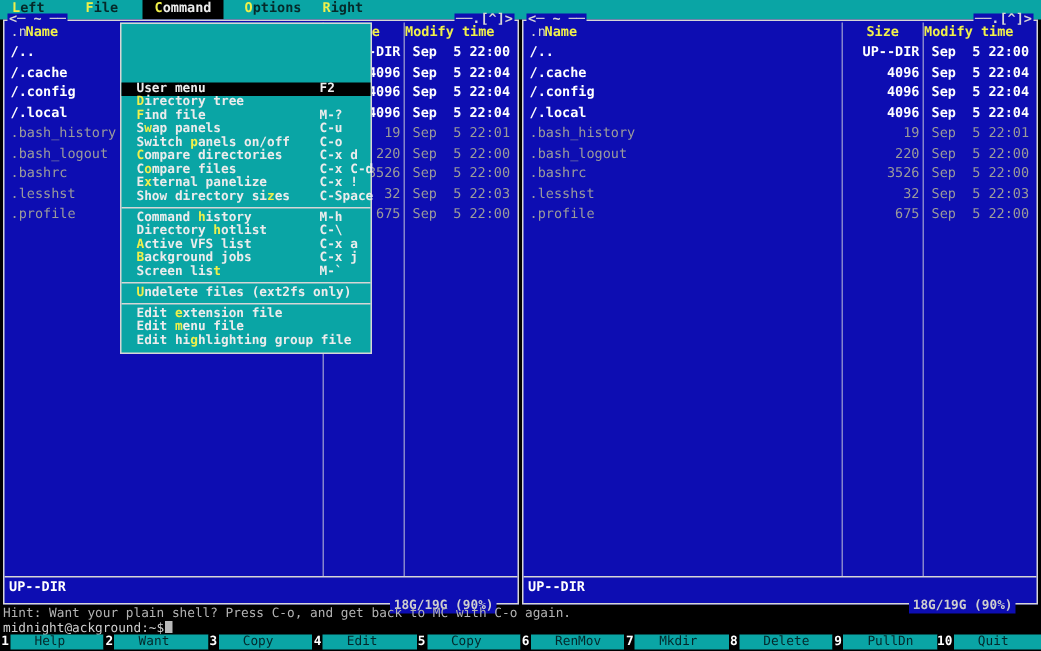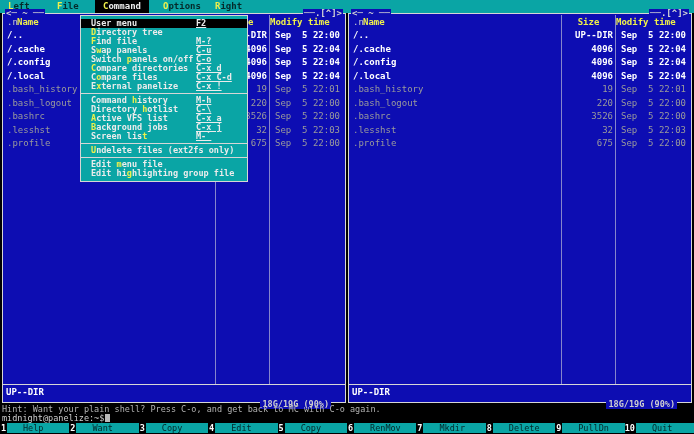--- a/index.html
+++ b/index.html
@@ -44,22 +44,22 @@
   .minisep{position:absolute;top:370px;left:0;right:0;height:1px;background:var(--border);}
   .ministatus{position:absolute;top:372px;left:3px;height:13px;line-height:13px;color:#fff;font-weight:bold;}
   .freespace{position:absolute;bottom:-7px;right:14px;background:var(--blue);color:#cfcfcf;
              font-size:8.5px;line-height:9px;padding:0 2px;white-space:pre;font-weight:bold;}
   
   .dropdown{position:absolute;left:80px;top:15px;width:168px;background:var(--cyan);
             border:1px solid var(--border);z-index:5;padding:3px 0;}
   .menu-item{position:relative;height:9px;line-height:9px;padding-left:10px;font-size:8.5px;
              font-weight:bold;color:var(--white);white-space:pre;cursor:default;}
   .menu-item .hot{color:var(--yellow);}
-  .menu-item .shortcut{position:absolute;left:115px;top:0;text-decoration:underline;}
-  .menu-item.sel{background:#000;}
+  .menu-item .shortcut{position:absolute;left:132px;top:0;}
+  .menu-item.sel{background:#000;margin-top:36px;}
   .menu-sep{height:5px;position:relative;}
   .menu-sep::after{content:"";position:absolute;left:0;right:0;top:2px;height:1px;background:var(--border);}
   
   .hintline{position:absolute;top:405px;left:2px;width:690px;height:9px;line-height:9px;
             color:var(--hint);font-size:8.5px;white-space:pre;}
   .promptline{position:absolute;top:414px;left:2px;width:690px;height:9px;line-height:9px;
               color:#cfcfcf;font-size:8.5px;white-space:pre;}
   .cursor{display:inline-block;width:5px;height:8px;background:#b9b9b9;vertical-align:-1px;margin-left:1px;}
   .keybar{position:absolute;top:423px;left:0;width:694px;height:11px;display:flex;}
   .fkey{flex:1 1 0;display:flex;height:10px;font-size:8.5px;line-height:10px;}
@@ -205,35 +205,37 @@
 
 <div class="dropdown" id="dropdown">
     <div class="menu-item sel">User menu<span class="shortcut">F2</span></div>
     <div class="menu-item"><span class="hot">D</span>irectory tree</div>
     <div class="menu-item"><span class="hot">F</span>ind file<span class="shortcut">M-?</span></div>
     <div class="menu-item">S<span class="hot">w</span>ap panels<span class="shortcut">C-u</span></div>
     <div class="menu-item">Switch <span class="hot">p</span>anels on/off<span class="shortcut">C-o</span></div>
     <div class="menu-item"><span class="hot">C</span>ompare directories<span class="shortcut">C-x d</span></div>
     <div class="menu-item">C<span class="hot">o</span>mpare files<span class="shortcut">C-x C-d</span></div>
     <div class="menu-item">E<span class="hot">x</span>ternal panelize<span class="shortcut">C-x !</span></div>
+    <div class="menu-item">Show directory si<span class="hot">z</span>es<span class="shortcut">C-Space</span></div>
     <div class="menu-sep"></div>
     <div class="menu-item">Command <span class="hot">h</span>istory<span class="shortcut">M-h</span></div>
     <div class="menu-item">Directory <span class="hot">h</span>otlist<span class="shortcut">C-\</span></div>
     <div class="menu-item"><span class="hot">A</span>ctive VFS list<span class="shortcut">C-x a</span></div>
     <div class="menu-item"><span class="hot">B</span>ackground jobs<span class="shortcut">C-x j</span></div>
     <div class="menu-item">Screen lis<span class="hot">t</span><span class="shortcut">M-`</span></div>
     <div class="menu-sep"></div>
     <div class="menu-item"><span class="hot">U</span>ndelete files (ext2fs only)</div>
     <div class="menu-sep"></div>
+    <div class="menu-item">Edit <span class="hot">e</span>xtension file</div>
     <div class="menu-item">Edit <span class="hot">m</span>enu file</div>
     <div class="menu-item">Edit hi<span class="hot">g</span>hlighting group file</div>
   </div>
 
 <div class="hintline">Hint: Want your plain shell? Press C-o, and get back to MC with C-o again.</div>
-<div class="promptline"><span>midnight@panelize:~$</span><span class="cursor"></span></div>
+<div class="promptline"><span>midnight@ackground:~$</span><span class="cursor"></span></div>
 <div class="keybar" id="keybar">
     <div class="fkey">
       <span class="num">1</span>
       <span class="lbl">Help</span>
     </div>
     <div class="fkey">
       <span class="num">2</span>
       <span class="lbl">Want</span>
     </div>
     <div class="fkey">

